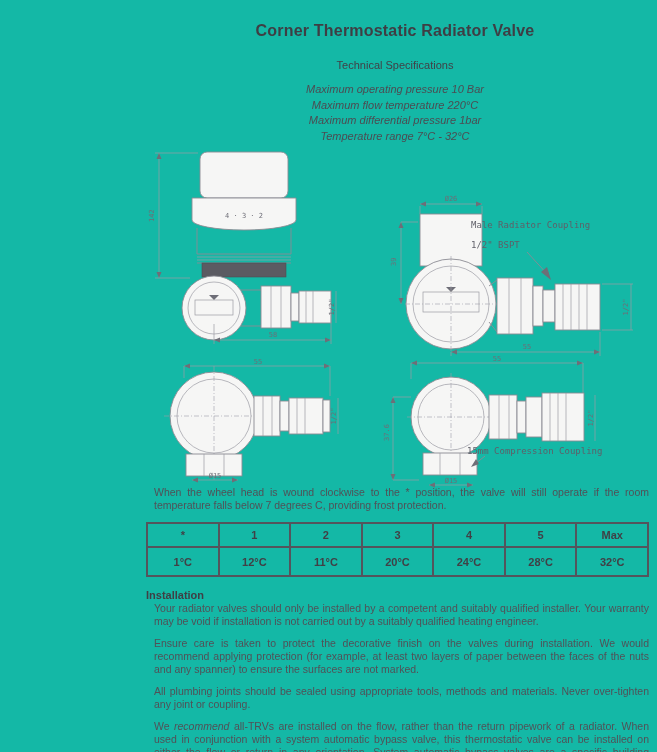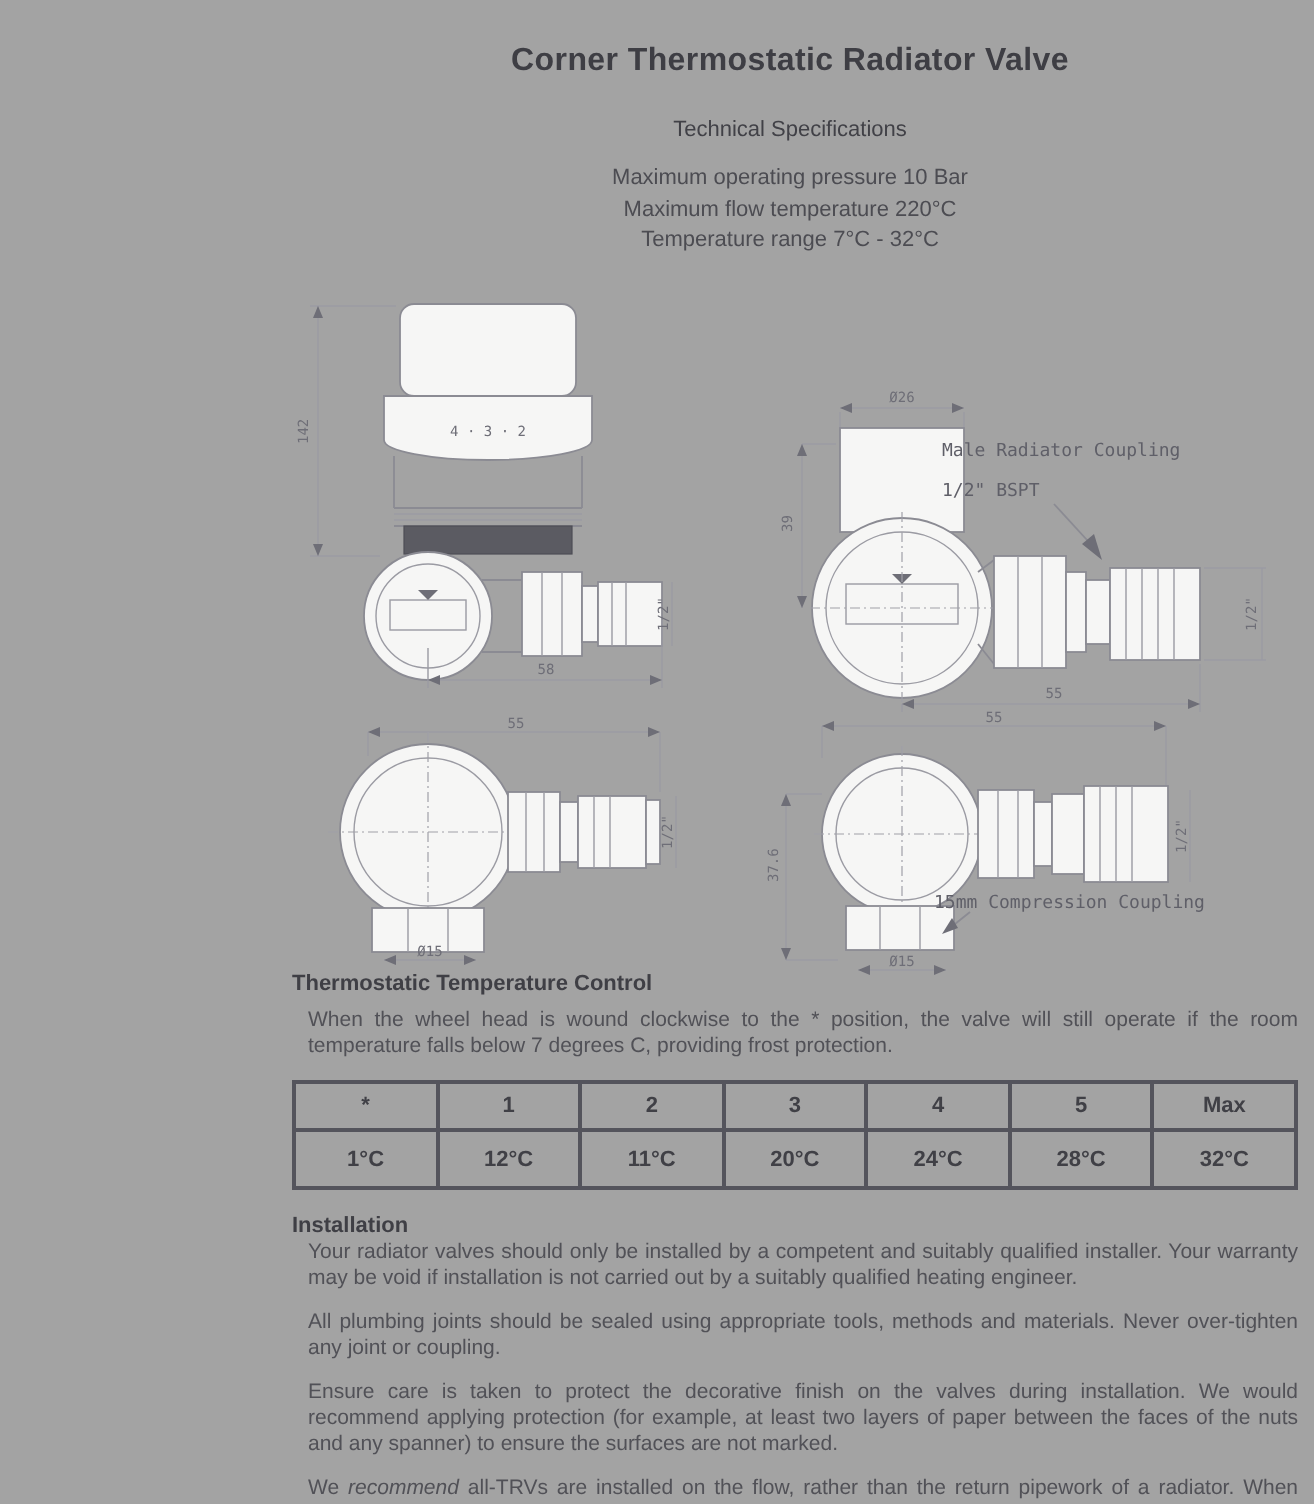--- a/index.html
+++ b/index.html
@@ -4,38 +4,38 @@
 <style>
   html,body{margin:0;padding:0;}
   body{
     background:#f4f4f2;
     font-family:"Liberation Sans", sans-serif;
     -webkit-font-smoothing:antialiased;
   }
   .page{
     position:relative;
     width:657px;height:752px;
-    background:#a3a3a3;
+    background:#14b8a6;
     color:#4a4a4f;
     overflow:hidden;
   }
   
   .header{
     position:absolute;left:140px;top:22px;width:510px;
     text-align:center;
   }
   .doc-title{
     font-size:16px;font-weight:bold;color:#3e3e44;
     letter-spacing:.2px;margin:0 0 19px 0;
   }
   .specs-heading{
     font-size:11px;font-weight:normal;color:#414147;margin:0 0 11px 0;
   }
   .spec-line{
-    font-size:11px;line-height:15.5px;color:#4c4c52;
+    font-size:11px;line-height:15.5px;color:#4c4c52;font-style:italic;
   }
   
   .drawing{position:absolute;}
   .drawing svg{display:block;}
   .cad-line{stroke:#8b8b93;stroke-width:0.9;fill:none;}
   .cad-thin{stroke:#9b9ba3;stroke-width:0.7;fill:none;}
   .cad-dash{stroke:#a0a0a8;stroke-width:0.6;fill:none;stroke-dasharray:5 2 1 2;}
   .cad-dark{fill:#5b5b62;stroke:#4e4e55;stroke-width:0.6;}
   .cad-fill{fill:#f6f6f5;}
   .cad-text{
@@ -75,20 +75,21 @@
 </head>
 <body>
 
 <div class="page">
 
   <div class="header">
     <div class="doc-title">Corner Thermostatic Radiator Valve</div>
     <div class="specs-heading">Technical Specifications</div>
     <div class="spec-line">Maximum operating pressure 10 Bar</div>
     <div class="spec-line">Maximum flow temperature 220°C</div>
+    <div class="spec-line">Maximum differential pressure 1bar</div>
     <div class="spec-line">Temperature range 7°C - 32°C</div>
   </div>
 
   <div class="drawing" style="left:145px;top:150px;">
     <svg width="195" height="205" viewBox="0 0 195 205">
 
       <line class="cad-thin" x1="14" y1="3" x2="14" y2="128"></line>
       <line class="cad-thin" x1="10" y1="3" x2="53" y2="3"></line>
       <line class="cad-thin" x1="10" y1="128" x2="45" y2="128"></line>
       <polygon class="cad-arrowhead" points="14,3 11.5,9 16.5,9"></polygon>
@@ -277,21 +278,20 @@
       <text class="cad-text" x="68" y="128" text-anchor="middle">Ø15</text>
 
       <text class="cad-label" x="84" y="99">15mm Compression Coupling</text>
       <line class="cad-line" x1="102" y1="101" x2="92" y2="109"></line>
       <polygon class="cad-arrowhead" points="88,112 96,109 93,104"></polygon>
     </svg>
   </div>
 
   <div class="content">
 
-    <div class="section-heading">Thermostatic Temperature Control</div>
     <p class="para">When the wheel head is wound clockwise to the * position, the valve will still operate if the room temperature falls below 7 degrees C, providing frost protection.</p>
 
     <table class="temps">
       <tbody>
         <tr class="hdr">
           <td>*</td>
           <td>1</td>
           <td>2</td>
           <td>3</td>
           <td>4</td>
@@ -305,19 +305,19 @@
           <td>20°C</td>
           <td>24°C</td>
           <td>28°C</td>
           <td>32°C</td>
         </tr>
       </tbody>
     </table>
 
     <div class="section-heading install-heading">Installation</div>
     <p class="para" style="margin-bottom:9px;">Your radiator valves should only be installed by a competent and suitably qualified installer. Your warranty may be void if installation is not carried out by a suitably qualified heating engineer.</p>
+    <p class="para" style="margin-bottom:9px;">Ensure care is taken to protect the decorative finish on the valves during installation. We would recommend applying protection (for example, at least two layers of paper between the faces of the nuts and any spanner) to ensure the surfaces are not marked.</p>
     <p class="para" style="margin-bottom:9px;">All plumbing joints should be sealed using appropriate tools, methods and materials. Never over-tighten any joint or coupling.</p>
-    <p class="para" style="margin-bottom:9px;">Ensure care is taken to protect the decorative finish on the valves during installation. We would recommend applying protection (for example, at least two layers of paper between the faces of the nuts and any spanner) to ensure the surfaces are not marked.</p>
     <p class="para"><span>We</span> <span class="italic">recommend</span> <span>all-TRVs are installed on the flow, rather than the return pipework of a radiator. When used in conjunction with a system automatic bypass valve, this thermostatic valve can be installed on either the flow or return in any orientation. System automatic bypass valves are a specific building regulation requirement for all new installations and boiler upgrades. All bi-directional TRVs from any manufacturer require the bypass valve to function correctly and thus avoid radiator hammer.</span></p>
 
   </div>
 
 </div>
 
 </body></html>

